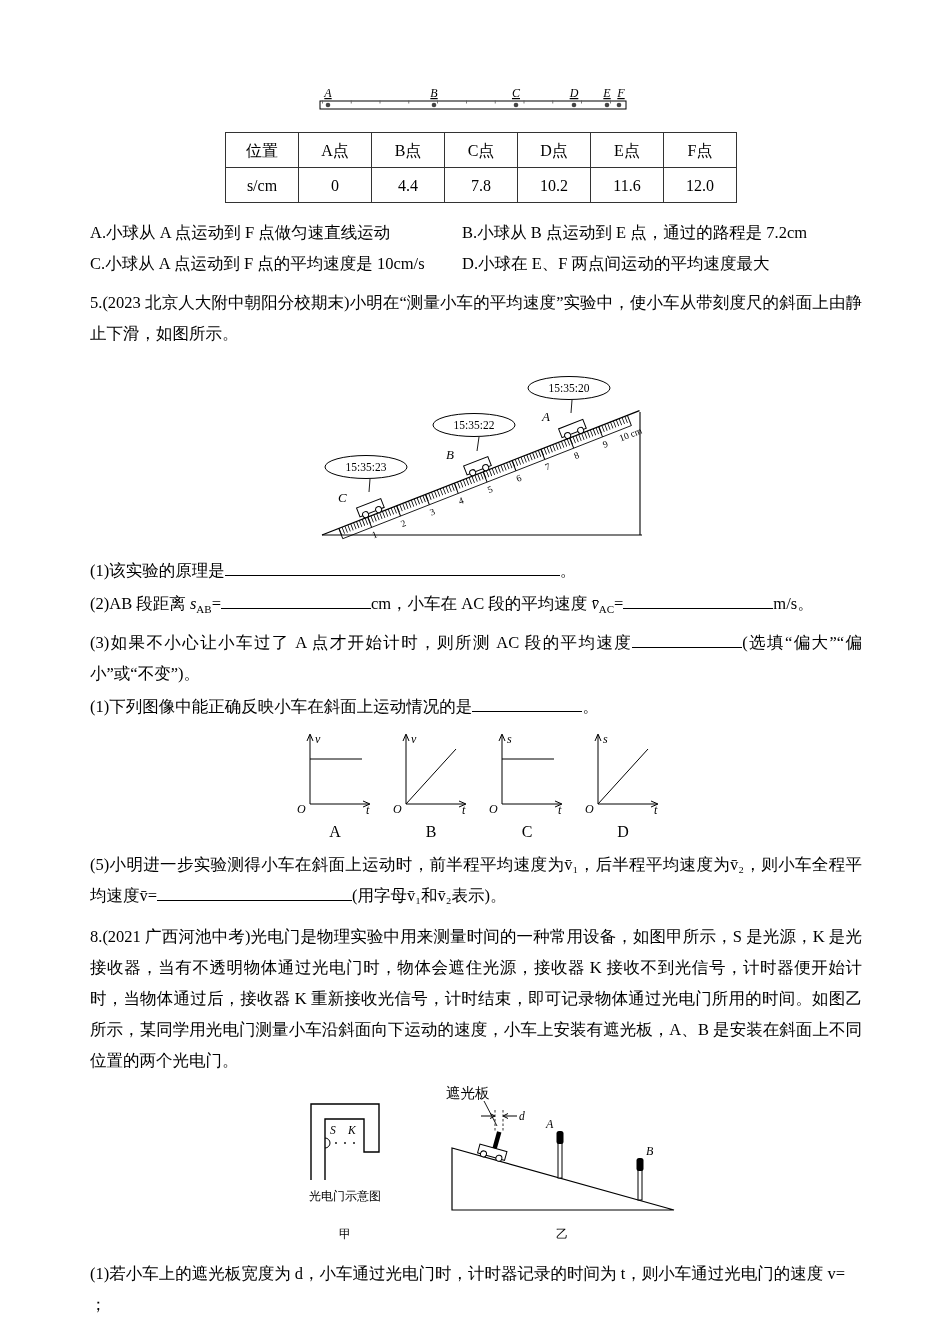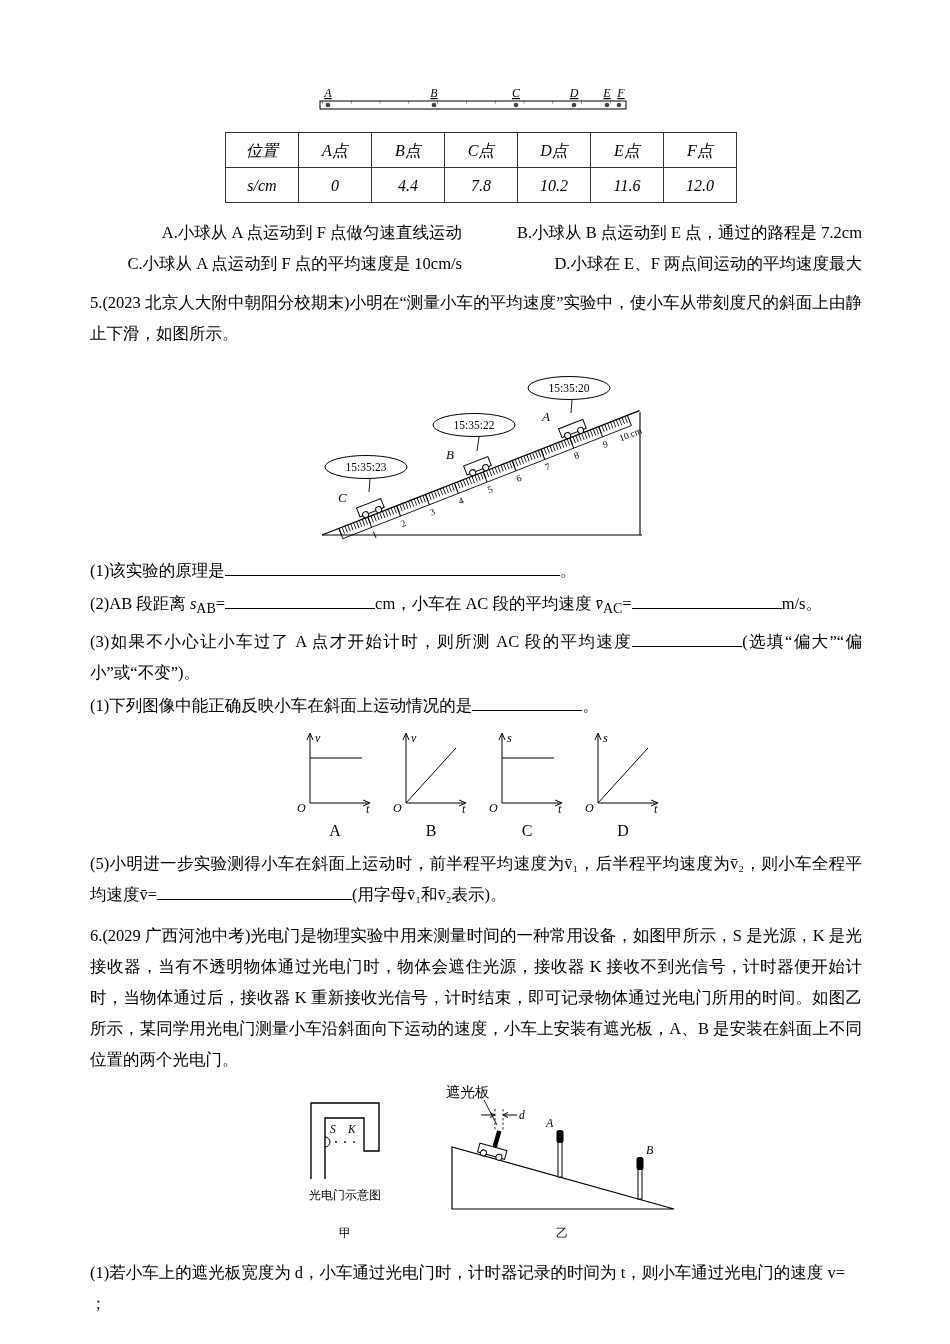--- a/index.html
+++ b/index.html
@@ -8,30 +8,30 @@
     padding:84px 88px 0 90px;background:#fff;color:#000;
     font-family:"Liberation Serif","DejaVu Serif",serif;
     font-size:16.5px;line-height:31px;overflow:hidden;
   }
   p{margin:0;text-align:justify;}
   svg{display:block;}
   svg text{font-family:"Liberation Serif","DejaVu Serif",serif;}
   .it{font-style:italic;}
   .blank{display:inline-block;border-bottom:1px solid #000;height:1.05em;vertical-align:baseline;}
   .w110{width:110px;}.w150{width:150px;}.w195{width:195px;}.w335{width:335px;}
-  sub{font-size:14px;}
+  sub{font-size:11px;}
   
   .ruler-wrap{margin:2px 0 16px 228px;width:312px;}
   
-  table.postable{border-collapse:collapse;margin:0 0 14px 135px;font-style:italic;}
+  table.postable{border-collapse:collapse;margin:0 0 14px 135px;}
   table.postable td{
     border:1px solid #333;width:70px;height:34px;text-align:center;
     font-size:16px;padding:0 1px;
   }
-  .optrow{display:flex;text-align:right;}
+  .optrow{display:flex;}
   .optrow .opt{width:372px;flex:0 0 auto;}
   .optrow .opt2{flex:1 1 auto;}
   
   .incline-wrap{margin:6px 0 10px 224px;width:345px;}
   
   .graphs-row{display:flex;gap:14px;margin:4px 0 2px 204px;}
   .graphcol{width:82px;display:flex;flex-direction:column;align-items:center;}
   .graphcol .glabel{margin-top:2px;font-size:16px;}
   
   .figs-row{display:flex;align-items:flex-end;gap:42px;margin:8px 0 4px 200px;}
@@ -235,21 +235,21 @@
         <text x="3" y="87" font-size="12" class="it">O</text>
         <text x="21" y="17" font-size="12" class="it">s</text>
         <text x="72" y="88" font-size="12" class="it">t</text>
       </svg>
       <span class="glabel">D</span>
     </div>
   </div>
 
   <p style=""><span>(5)小明进一步实验测得小车在斜面上运动时，前半程平均速度为v̄₁，后半程平均速度为v̄₂，则小车全程平均速度v̄=</span><span class="blank w195"></span><span>(用字母v̄₁和v̄₂表示)。</span></p>
 
-  <p style="margin-top:10px">6.(2029 广西河池中考)光电门是物理实验中用来测量时间的一种常用设备，如图甲所示，S 是光源，K 是光接收器，当有不透明物体通过光电门时，物体会遮住光源，接收器 K 接收不到光信号，计时器便开始计时，当物体通过后，接收器 K 重新接收光信号，计时结束，即可记录物体通过光电门所用的时间。如图乙所示，某同学用光电门测量小车沿斜面向下运动的速度，小车上安装有遮光板，A、B 是安装在斜面上不同位置的两个光电门。</p>
+  <p style="margin-top:10px">8.(2021 广西河池中考)光电门是物理实验中用来测量时间的一种常用设备，如图甲所示，S 是光源，K 是光接收器，当有不透明物体通过光电门时，物体会遮住光源，接收器 K 接收不到光信号，计时器便开始计时，当物体通过后，接收器 K 重新接收光信号，计时结束，即可记录物体通过光电门所用的时间。如图乙所示，某同学用光电门测量小车沿斜面向下运动的速度，小车上安装有遮光板，A、B 是安装在斜面上不同位置的两个光电门。</p>
 
   <div class="figs-row">
 
     <div class="figcol">
       <svg width="110" height="92" viewBox="0 0 110 92">
         <path d="M21,88 L21,12 L89,12 L89,60 L74,60 L74,27 L35,27 L35,88" fill="none" stroke="#000" stroke-width="1.4"></path>
         <path d="M35,46 a4.5,4.5 0 0 1 0,10" fill="none" stroke="#000"></path>
         <circle cx="46" cy="51" r="0.9" fill="#000"></circle>
         <circle cx="55" cy="51" r="0.9" fill="#000"></circle>
         <circle cx="64" cy="51" r="0.9" fill="#000"></circle>

